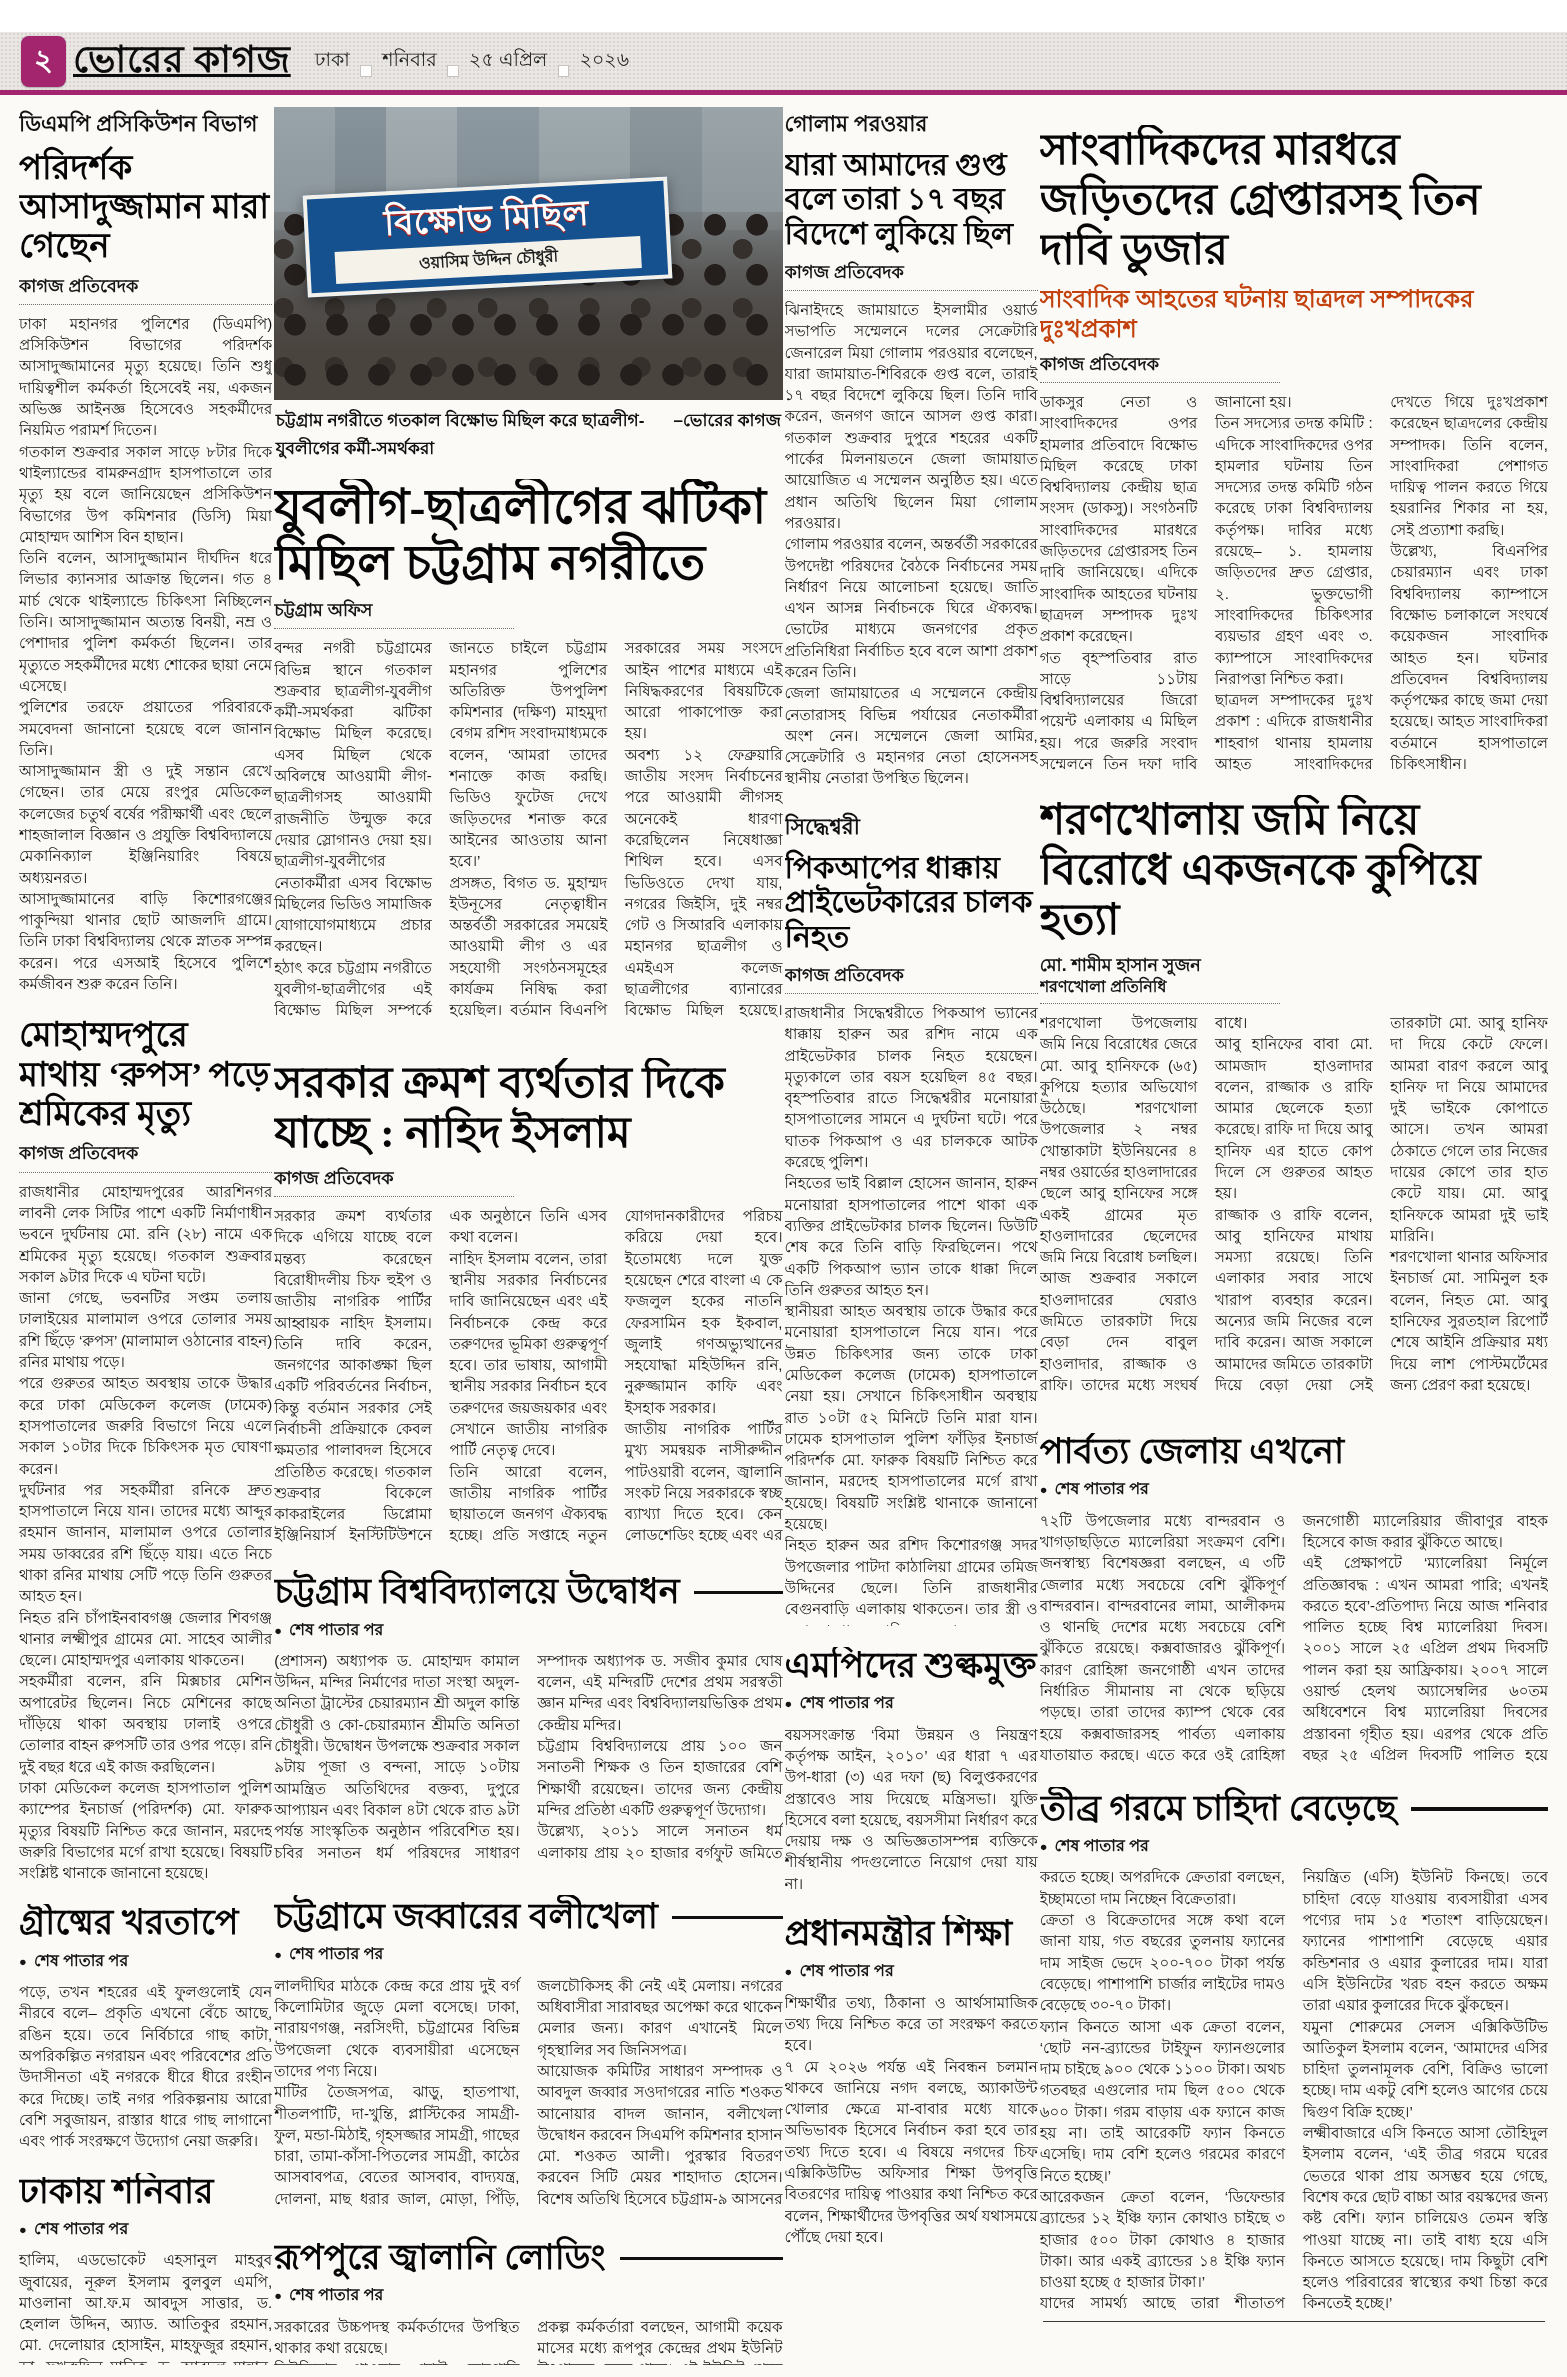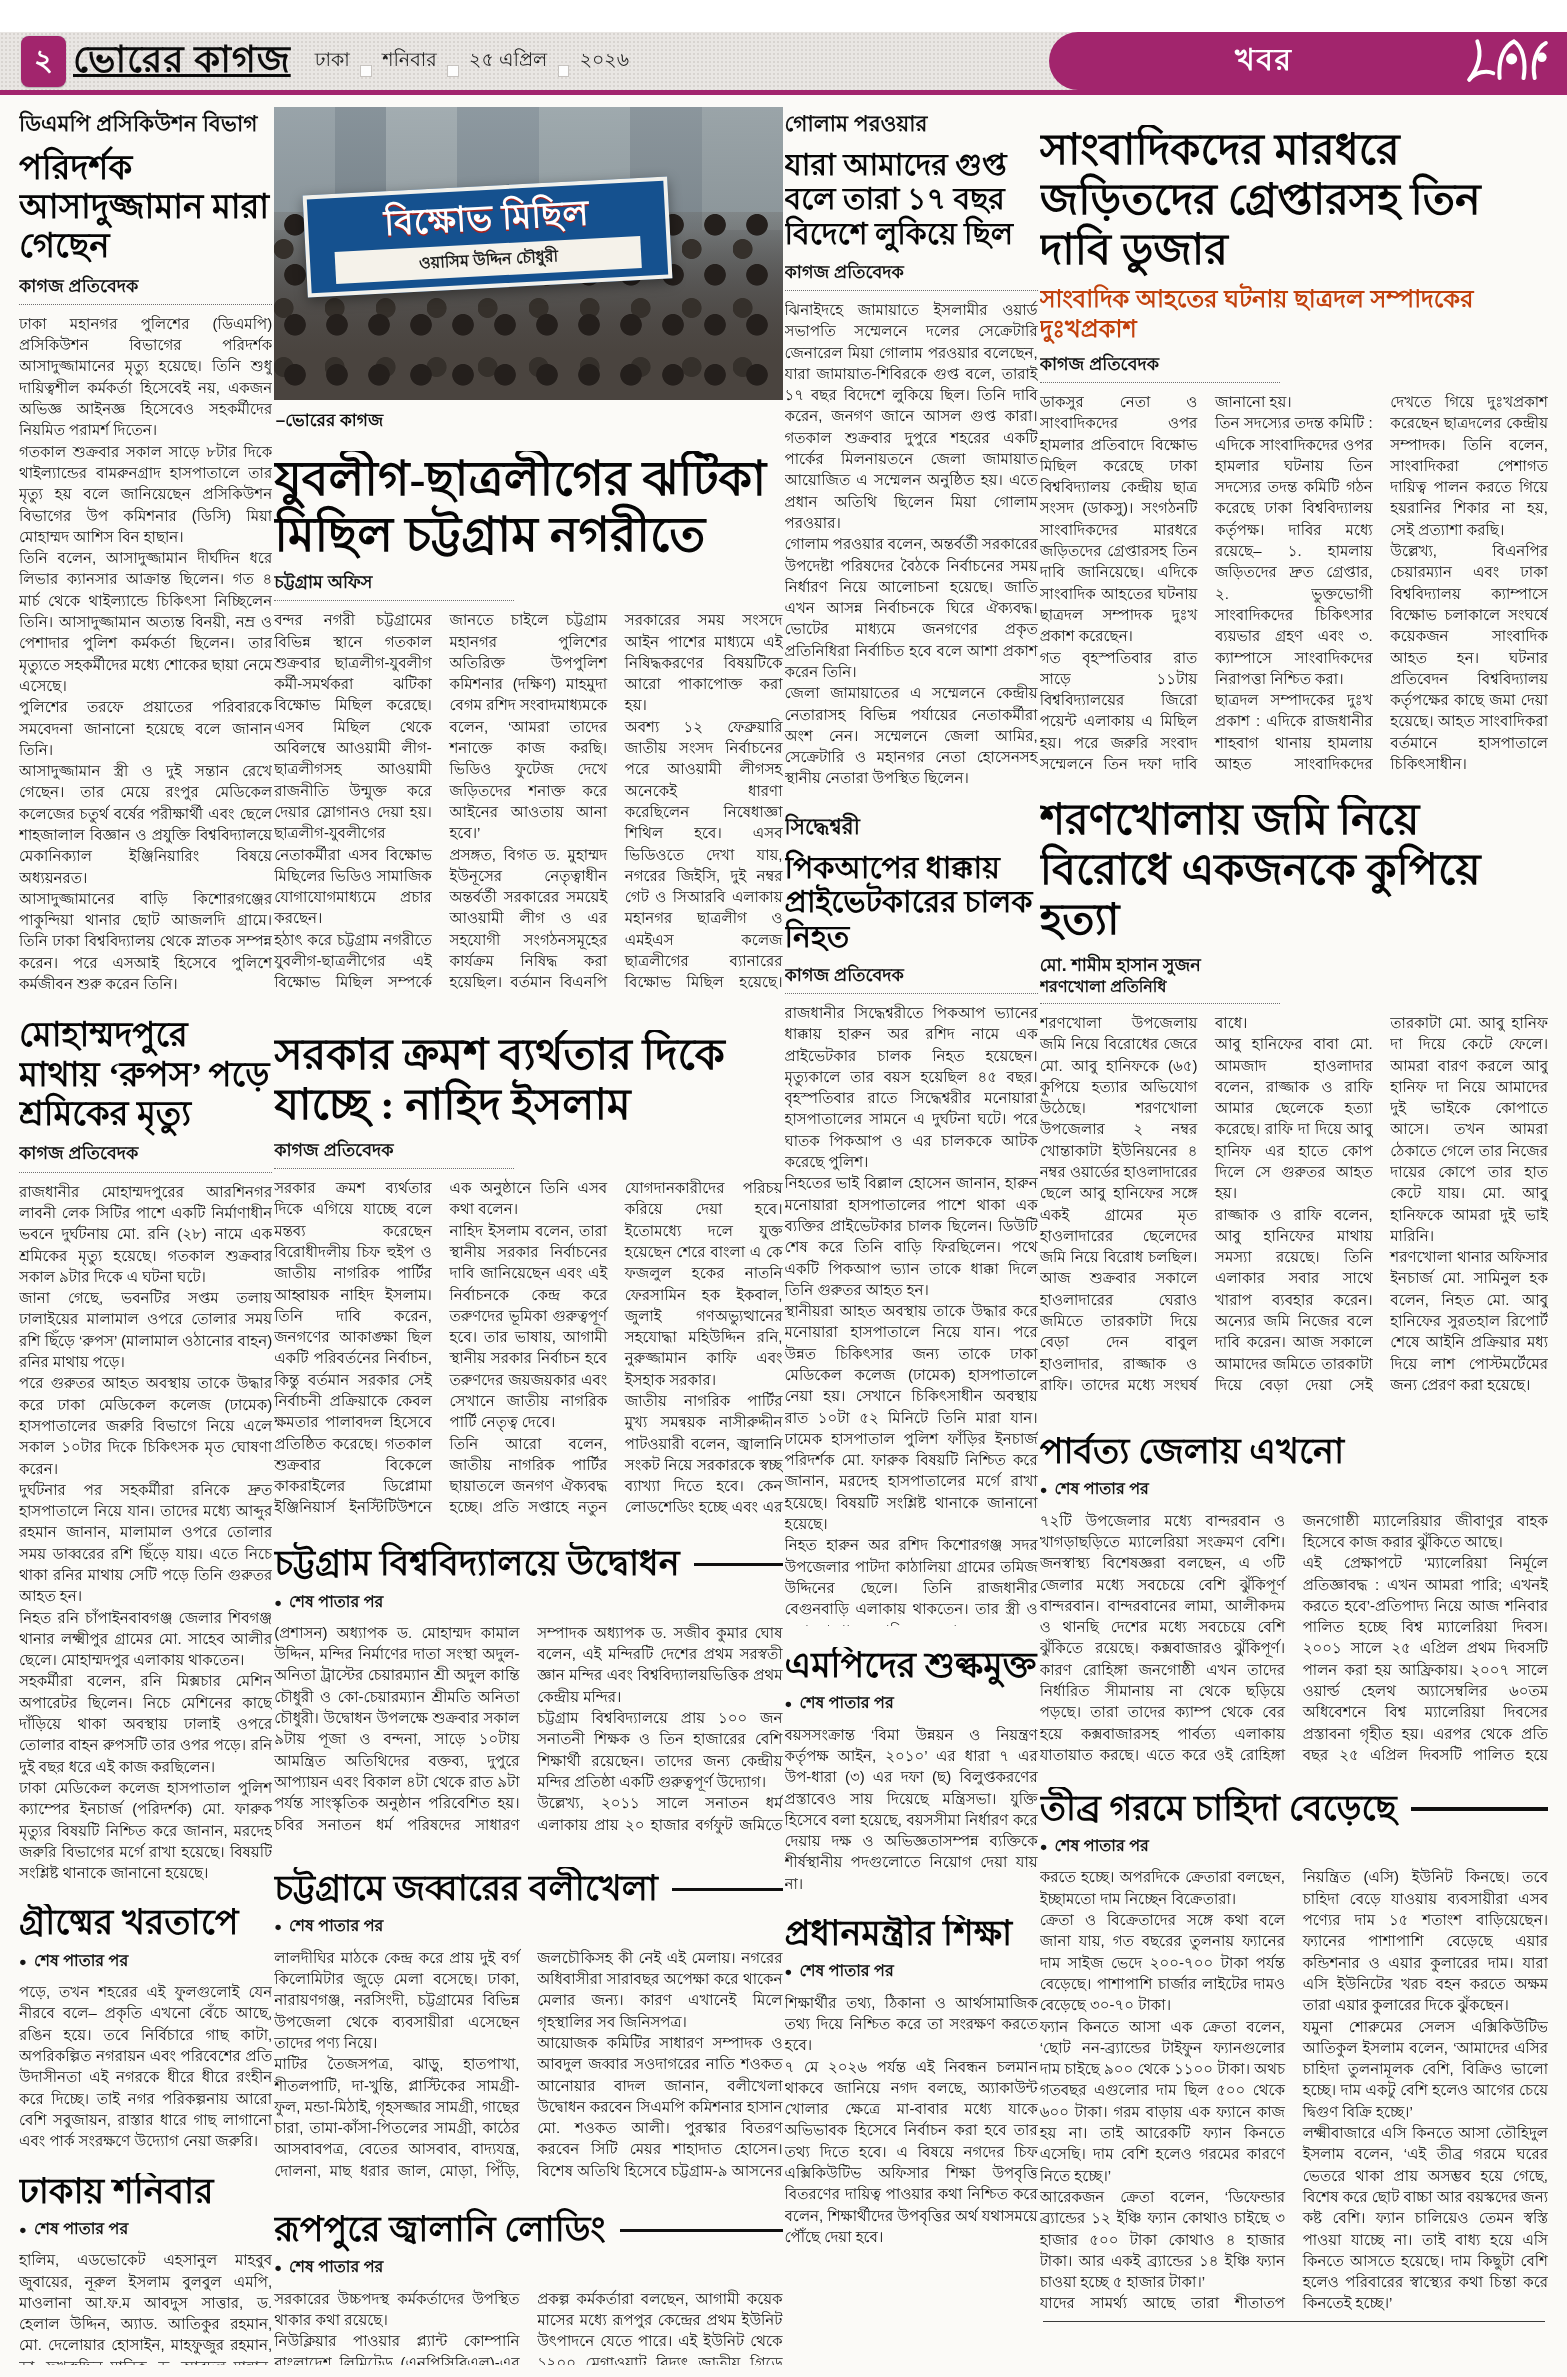--- a/index.html
+++ b/index.html
@@ -96,33 +96,20 @@
     <div class="mast-logo">ভোরের কাগজ</div>
     <div class="dateline">
       <span>ঢাকা</span>
       <span class="sep"></span>
       <span>শনিবার</span>
       <span class="sep"></span>
       <span>২৫ এপ্রিল</span>
       <span class="sep"></span>
       <span>২০২৬</span>
     </div>
-    <div class="section-tab">
-      <span class="tab-label">খবর</span>
-      <svg class="ornament" viewBox="0 0 120 64">
-        <g fill="none" stroke="#ffffff" stroke-width="5" stroke-linecap="round">
-          <path d="M14 56 C 26 40, 30 24, 24 8"></path>
-          <path d="M14 56 C 22 46, 36 44, 44 48"></path>
-          <path d="M52 54 C 50 30, 58 14, 70 8 C 80 14, 86 32, 82 54"></path>
-          <path d="M96 54 C 92 36, 98 16, 110 10"></path>
-        </g>
-        <circle cx="67" cy="30" r="7" fill="#ffffff"></circle>
-        <circle cx="105" cy="28" r="6" fill="#ffffff"></circle>
-      </svg>
-    </div>
   </div>
   <div class="mast-underline"></div>
 </header>
 
 <main class="grid">
 
   <div class="blk blk-left">
     <article class="story">
       <div class="kicker">ডিএমপি প্রসিকিউশন বিভাগ</div>
       <h2 class="hl hl-md">পরিদর্শক আসাদুজ্জামান মারা গেছেন</h2>
@@ -172,20 +159,21 @@
     <figure class="story" style="margin:0 0 16px">
       <div class="photo">
         <div class="ph-bldg"></div>
         <div class="ph-crowd"></div>
         <div class="banner">
           <div class="banner-title">বিক্ষোভ মিছিল</div>
           <div class="banner-strip">ওয়াসিম উদ্দিন চৌধুরী</div>
         </div>
       </div>
       <figcaption class="caption-row">
+        <span>চট্টগ্রাম নগরীতে গতকাল বিক্ষোভ মিছিল করে ছাত্রলীগ-যুবলীগের কর্মী-সমর্থকরা</span>
         <span class="credit">–ভোরের কাগজ</span>
       </figcaption>
     </figure>
 
     <article class="story">
       <h1 class="hl hl-xl">যুবলীগ-ছাত্রলীগের ঝটিকা মিছিল চট্টগ্রাম নগরীতে</h1>
       <div class="byline" style="width:240px">চট্টগ্রাম অফিস</div>
       <div class="body cols-3" style="max-height:400px">বন্দর নগরী চট্টগ্রামের বিভিন্ন স্থানে গতকাল শুক্রবার ছাত্রলীগ-যুবলীগ কর্মী-সমর্থকরা ঝটিকা বিক্ষোভ মিছিল করেছে। এসব মিছিল থেকে অবিলম্বে আওয়ামী লীগ-ছাত্রলীগসহ আওয়ামী রাজনীতি উন্মুক্ত করে দেয়ার স্লোগানও দেয়া হয়। ছাত্রলীগ-যুবলীগের নেতাকর্মীরা এসব বিক্ষোভ মিছিলের ভিডিও সামাজিক যোগাযোগমাধ্যমে প্রচার করছেন।
 হঠাৎ করে চট্টগ্রাম নগরীতে যুবলীগ-ছাত্রলীগের এই বিক্ষোভ মিছিল সম্পর্কে জানতে চাইলে চট্টগ্রাম মহানগর পুলিশের অতিরিক্ত উপপুলিশ কমিশনার (দক্ষিণ) মাহমুদা বেগম রশিদ সংবাদমাধ্যমকে বলেন, ‘আমরা তাদের শনাক্তে কাজ করছি। ভিডিও ফুটেজ দেখে জড়িতদের শনাক্ত করে আইনের আওতায় আনা হবে।’
 প্রসঙ্গত, বিগত ড. মুহাম্মদ ইউনূসের নেতৃত্বাধীন অন্তর্বর্তী সরকারের সময়েই আওয়ামী লীগ ও এর সহযোগী সংগঠনসমূহের কার্যক্রম নিষিদ্ধ করা হয়েছিল। বর্তমান বিএনপি সরকারের সময় সংসদে আইন পাশের মাধ্যমে এই নিষিদ্ধকরণের বিষয়টিকে আরো পাকাপোক্ত করা হয়।

